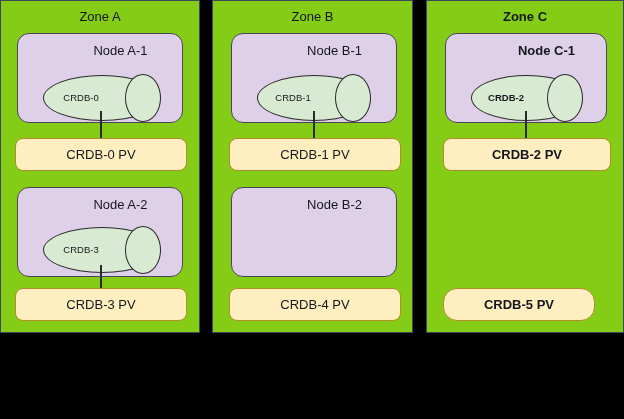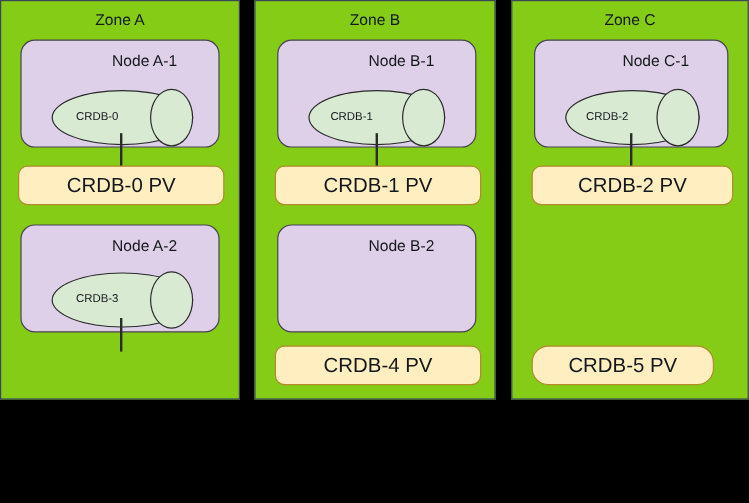--- a/index.html
+++ b/index.html
@@ -110,21 +110,21 @@
     position: absolute;
     background: #ffeec0;
     border: 1px solid #b38b2b;
     border-radius: 8px;
     box-sizing: border-box;
     display: flex;
     align-items: center;
     justify-content: center;
   }
   .pv-label {
-    font-size: 17px;
+    font-size: 13px;
     color: #14171c;
     line-height: 16px;
   }
 
   
   .connector {
     position: absolute;
     width: 2px;
     background: #2b2b2b;
   }
@@ -152,20 +152,23 @@
 
     <div class="node" style="left:16px; top:186px; width:166px; height:90px;">
       <div class="node-title">Node A-2</div>
     </div>
     <div class="cyl" style="left:42px; top:226px; width:118px; height:46px;">
       <div class="cyl-body"></div>
       <div class="cyl-cap" style="right:0px;"></div>
       <div class="cyl-label">CRDB-3</div>
     </div>
     <div class="connector" style="left:99px; top:264px; height:28px;"></div>
+    <div class="pv" style="left:14px; top:287px; width:172px; height:33px;">
+      <span class="pv-label">CRDB-3 PV</span>
+    </div>
   </div>
 
   <div class="zone" style="left:212px; width:201px;">
     <div class="zone-title">Zone B</div>
 
     <div class="node" style="left:18px; top:32px; width:166px; height:90px;">
       <div class="node-title">Node B-1</div>
     </div>
     <div class="cyl" style="left:44px; top:74px; width:114px; height:46px;">
       <div class="cyl-body"></div>
@@ -178,21 +181,21 @@
     </div>
 
     <div class="node" style="left:18px; top:186px; width:166px; height:90px;">
       <div class="node-title">Node B-2</div>
     </div>
     <div class="pv" style="left:16px; top:287px; width:172px; height:33px;">
       <span class="pv-label">CRDB-4 PV</span>
     </div>
   </div>
 
-  <div class="zone" style="left:426px; width:198px;">
+  <div class="zone" style="left:426px; width:198px;font-weight:bold;">
     <div class="zone-title">Zone C</div>
 
     <div class="node" style="left:18px; top:32px; width:162px; height:90px;">
       <div class="node-title">Node C-1</div>
     </div>
     <div class="cyl" style="left:44px; top:74px; width:112px; height:46px;">
       <div class="cyl-body"></div>
       <div class="cyl-cap" style="right:0px;"></div>
       <div class="cyl-label">CRDB-2</div>
     </div>

